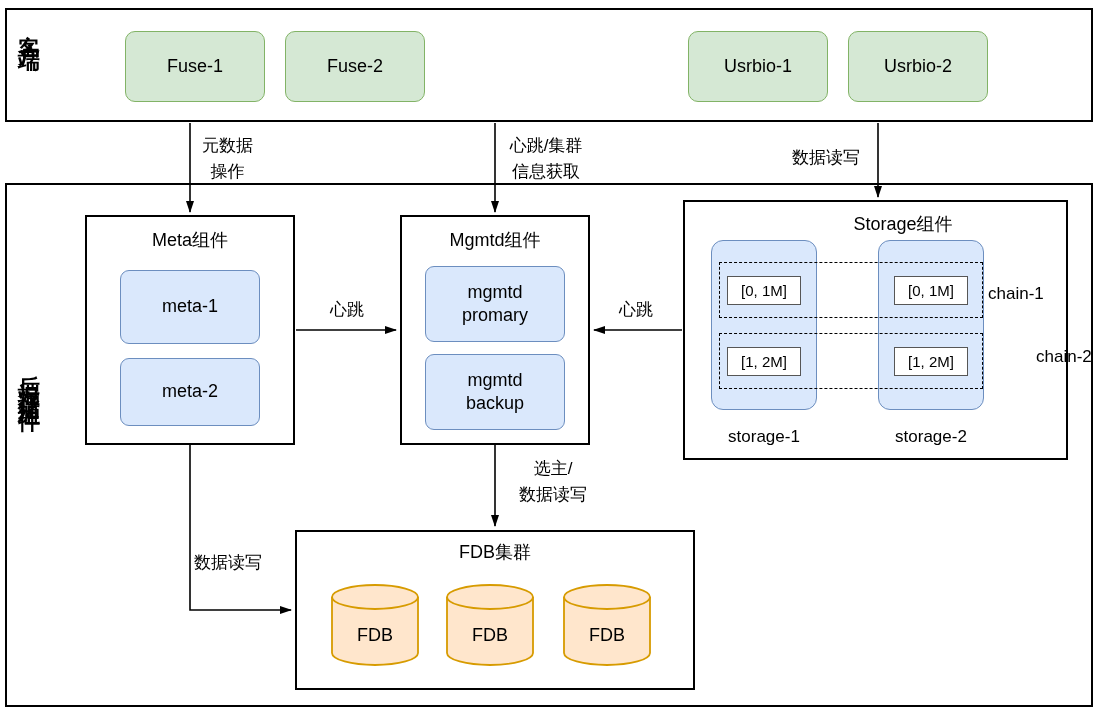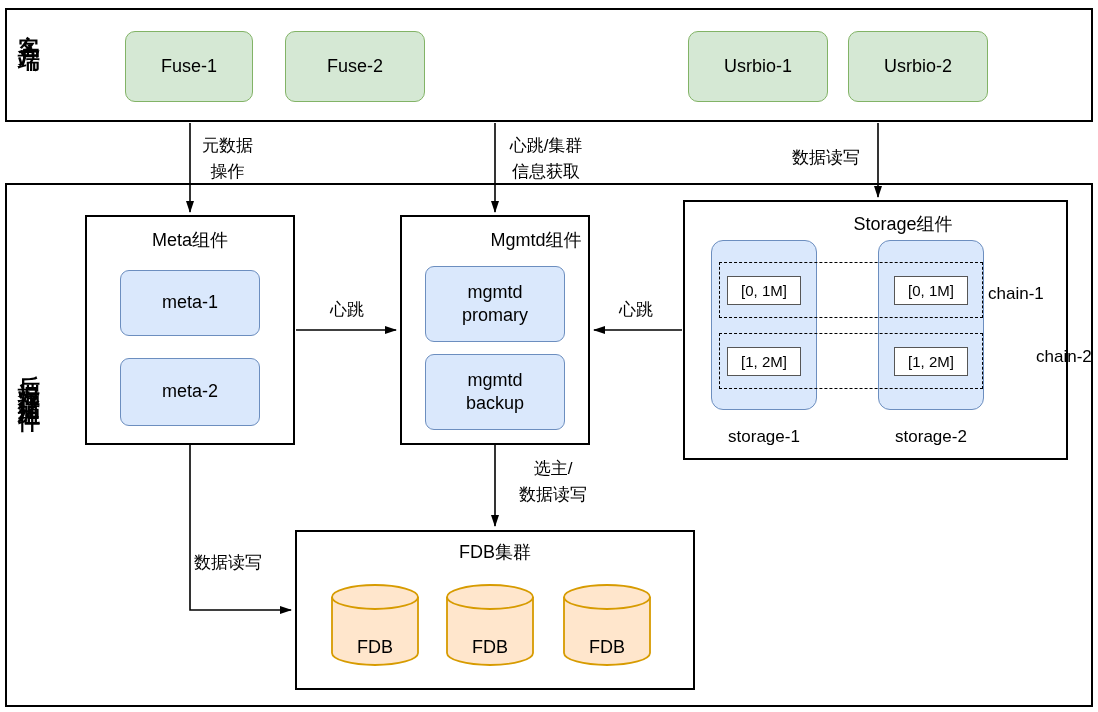--- a/index.html
+++ b/index.html
@@ -12,45 +12,45 @@
   .node { position:absolute; display:flex; align-items:center; justify-content:center; text-align:center; font-size:18px; white-space:pre-line; line-height:1.3; }
   .green { background:#d5e8d4; border:1.5px solid #82b366; border-radius:10px; }
   .blue  { background:#dae8fc; border:1.5px solid #6c8ebf; border-radius:9px; }
   .storage-container { position:absolute; background:#dae8fc; border:1.5px solid #6c8ebf; border-radius:12px; }
   .block { position:absolute; background:#ffffff; border:1px solid #565656; display:flex; align-items:center; justify-content:center; font-size:15px; }
   .dashed { position:absolute; border:1.6px dashed #000; background:transparent; }
   .lbl { position:absolute; font-size:17px; text-align:center; white-space:pre-line; line-height:1.55; }
   .lbl-left { text-align:left; }
   svg.overlay { position:absolute; left:0; top:0; pointer-events:none; }
   .cyl { position:absolute; width:90px; height:84px; }
-  .cyl .cyl-label { position:absolute; left:0; top:54px; width:100%; text-align:center; font-size:18px; }
+  .cyl .cyl-label { position:absolute; left:0; top:42px; width:100%; text-align:center; font-size:18px; }
 </style>
 </head>
 <body>
 
 <div class="canvas">
 
   <div class="frame" style="left:5px; top:8px; width:1088px; height:114px;"></div>
   <div class="vlabel" style="left:14px; top:17px;">客户端</div>
 
-  <div class="node green" style="left:125px; top:31px; width:128px; height:71px;">Fuse-1</div>
+  <div class="node green" style="left:125px; top:31px; width:140px; height:71px;">Fuse-1</div>
   <div class="node green" style="left:285px; top:31px; width:140px; height:71px;">Fuse-2</div>
   <div class="node green" style="left:688px; top:31px; width:140px; height:71px;border-radius:10px;">Usrbio-1</div>
   <div class="node green" style="left:848px; top:31px; width:140px; height:71px;">Usrbio-2</div>
 
   <div class="frame" style="left:5px; top:183px; width:1088px; height:524px;"></div>
   <div class="vlabel" style="left:14px; top:358px;">后端存储组件</div>
 
   <div class="frame" style="left:85px; top:215px; width:210px; height:230px;"></div>
   <div class="frame-title" style="left:85px; top:228px; width:210px;">Meta组件</div>
-  <div class="node blue" style="left:120px; top:270px; width:140px; height:66px;">meta-1</div>
+  <div class="node blue" style="left:120px; top:270px; width:140px; height:74px;">meta-1</div>
   <div class="node blue" style="left:120px; top:358px; width:140px; height:68px;">meta-2</div>
 
   <div class="frame" style="left:400px; top:215px; width:190px; height:230px;"></div>
-  <div class="frame-title" style="left:400px; top:228px; width:190px;margin-left:41px;">Mgmtd组件</div>
+  <div class="frame-title" style="left:400px; top:228px; width:190px;">Mgmtd组件</div>
   <div class="node blue" style="left:425px; top:266px; width:140px; height:76px;">mgmtd
 promary</div>
   <div class="node blue" style="left:425px; top:354px; width:140px; height:76px;">mgmtd
 backup</div>
 
   <div class="frame" style="left:683px; top:200px; width:385px; height:260px;"></div>
   <div class="frame-title" style="left:683px; top:212px; width:440px;">Storage组件</div>
 
   <div class="storage-container" style="left:711px; top:240px; width:106px; height:170px;"></div>
   <div class="storage-container" style="left:878px; top:240px; width:106px; height:170px;"></div>

